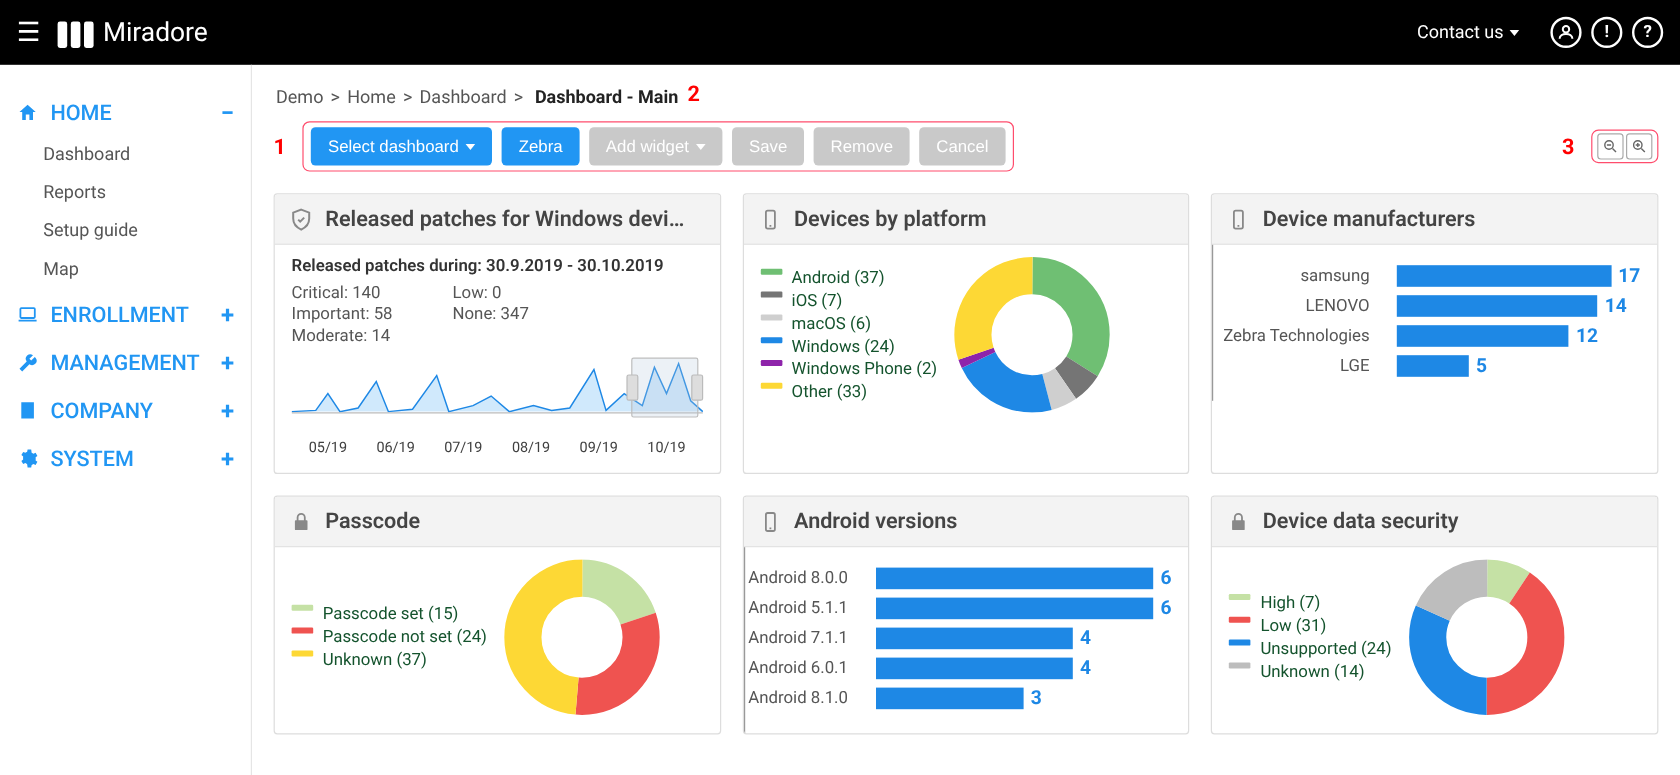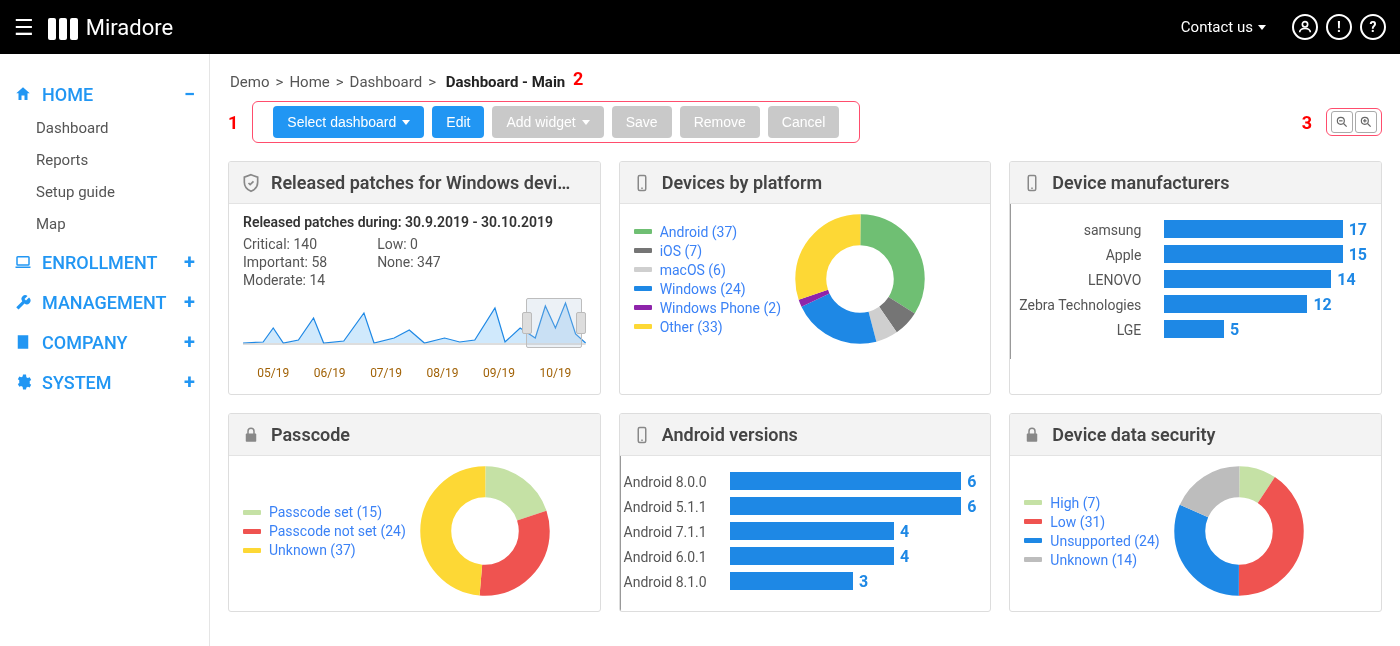--- a/index.html
+++ b/index.html
@@ -27,21 +27,21 @@
 
 .content { flex:1; padding: 10px 18px; overflow:auto; }
 .breadcrumb { color:#555; font-size:15px; margin: 6px 0 10px 2px; }
 .breadcrumb .cur { font-weight:700; color:#222; }
 .breadcrumb .sep { margin:0 6px; }
 
 .annot { color:#f00; font-weight:700; font-size:18px; }
 #annot-2 { position:relative; top:-2px; left:4px;}
 
 .toolbar-row { display:flex; align-items:center; gap:14px; }
-.toolbar { display:flex; gap:8px; border:1px solid #ff4d6d; border-radius:6px; padding:4px 20px; }
+.toolbar { display:flex; gap:8px; border:1px solid #ff4d6d; border-radius:6px; padding:4px 6px; }
 .btn { border:none; border-radius:4px; padding:8px 14px; font-size:14px; cursor:pointer; color:#fff; display:flex; align-items:center; gap:6px;}
 .btn-primary { background:#2196f3; }
 .btn-disabled { background:#c9c9c9; color:#fff; cursor:default; }
 .btn .caret { width:0; height:0; border-left:4px solid transparent; border-right:4px solid transparent; border-top:5px solid #fff; }
 
 .zoom-box { margin-left:auto; border:1px solid #ff4d6d; border-radius:6px; padding:2px 4px; display:flex; gap:2px;}
 .zoom-btn { width:22px; height:22px; border:1px solid #aaa; border-radius:3px; display:flex; align-items:center; justify-content:center; cursor:pointer; font-size:13px; color:#555; }
 
 
 .grid { display:grid; grid-template-columns: repeat(3, 1fr); gap:18px; margin-top:18px; }
@@ -52,35 +52,35 @@
 
 
 .patch-sub { font-weight:600; color:#333; margin-bottom:6px; }
 .patch-stats { display:flex; gap:50px; font-size:14px; color:#555; margin-bottom:8px;}
 .patch-stats div div { margin-bottom:2px; }
 .sparkline-wrap { position:relative; height:68px; }
 .sparkline { width:100%; height:48px; }
 .brush { position:absolute; right:4px; top:0; bottom:18px; width:56px; border:1px solid #bdbdbd; background:rgba(180,200,220,.25); border-radius:2px;}
 .brush::before, .brush::after { content:""; position:absolute; top:50%; width:8px; height:20px; background:#ddd; border:1px solid #bbb; border-radius:2px; transform:translateY(-50%);}
 .brush::before { left:-5px; } .brush::after { right:-5px; }
-.xaxis { display:flex; justify-content:space-between; font-size:12px; color:#a16207; padding:0 2px;}
+.xaxis { display:flex; justify-content:space-between; font-size:12px; color:#404040; padding:0 2px;}
 .xaxis span { flex:1; text-align:center; }
 
 
-.legend-row { display:flex; align-items:center; gap:8px; font-size:14px; color:#3b82f6; margin:3px 0;}
+.legend-row { display:flex; align-items:flex-start; gap:8px; font-size:14px; color:#14532d; margin:3px 0;}
 .swatch { width:18px; height:5px; border-radius:1px; }
 
 
 .donut-layout { display:flex; align-items:center; gap:14px; padding-top:10px;}
 .donut { width:130px; height:130px; }
 
 
 .hbar-row { display:flex; align-items:center; margin:6px 0; gap:23px; }
 .hbar-label { width:130px; text-align:right; font-size:14px; color:#555; }
-.hbar-track { flex:1; display:flex; align-items:flex-start; gap:6px;}
+.hbar-track { flex:1; display:flex; align-items:center; gap:6px;}
 .hbar { height:18px; background:#1e88e5; }
 .hbar-val { color:#1e88e5; font-weight:700; font-size:16px; }
 .hbar-axis { border-left:1px solid #999; padding-left:0; }
 
 .hbar-wide .hbar-label { width:86px; }
 
 
 .ellipsis { white-space:nowrap; overflow:hidden; text-overflow:ellipsis; }
 </style>
 </head>
@@ -184,21 +184,21 @@
     </div>
 
     <div class="toolbar-row">
       <span class="annot">1</span>
       <div class="toolbar">
         <button class="btn btn-primary">
           <span>Select dashboard</span>
           <span class="caret"></span>
         </button>
         <button class="btn btn-primary">
-            <span>Edit</span>
+            <span>Zebra</span>
           </button>
         <button class="btn btn-disabled">
           <span>Add widget</span>
           <span class="caret"></span>
         </button>
         <button class="btn btn-disabled">
             <span>Save</span>
           </button>
         <button class="btn btn-disabled">
             <span>Remove</span>
@@ -332,27 +332,20 @@
         </div>
         <div class="widget-body hbar-axis" id="manu-bars">
             <div class="hbar-row">
               <div class="hbar-label">samsung</div>
               <div class="hbar-track">
                 <div class="hbar" style="width: 100%;"></div>
                 <span class="hbar-val">17</span>
               </div>
             </div>
             <div class="hbar-row">
-              <div class="hbar-label">Apple</div>
-              <div class="hbar-track">
-                <div class="hbar" style="width: 88.2353%;"></div>
-                <span class="hbar-val">15</span>
-              </div>
-            </div>
-            <div class="hbar-row">
               <div class="hbar-label">LENOVO</div>
               <div class="hbar-track">
                 <div class="hbar" style="width: 82.3529%;"></div>
                 <span class="hbar-val">14</span>
               </div>
             </div>
             <div class="hbar-row">
               <div class="hbar-label">Zebra Technologies</div>
               <div class="hbar-track">
                 <div class="hbar" style="width: 70.5882%;"></div>

